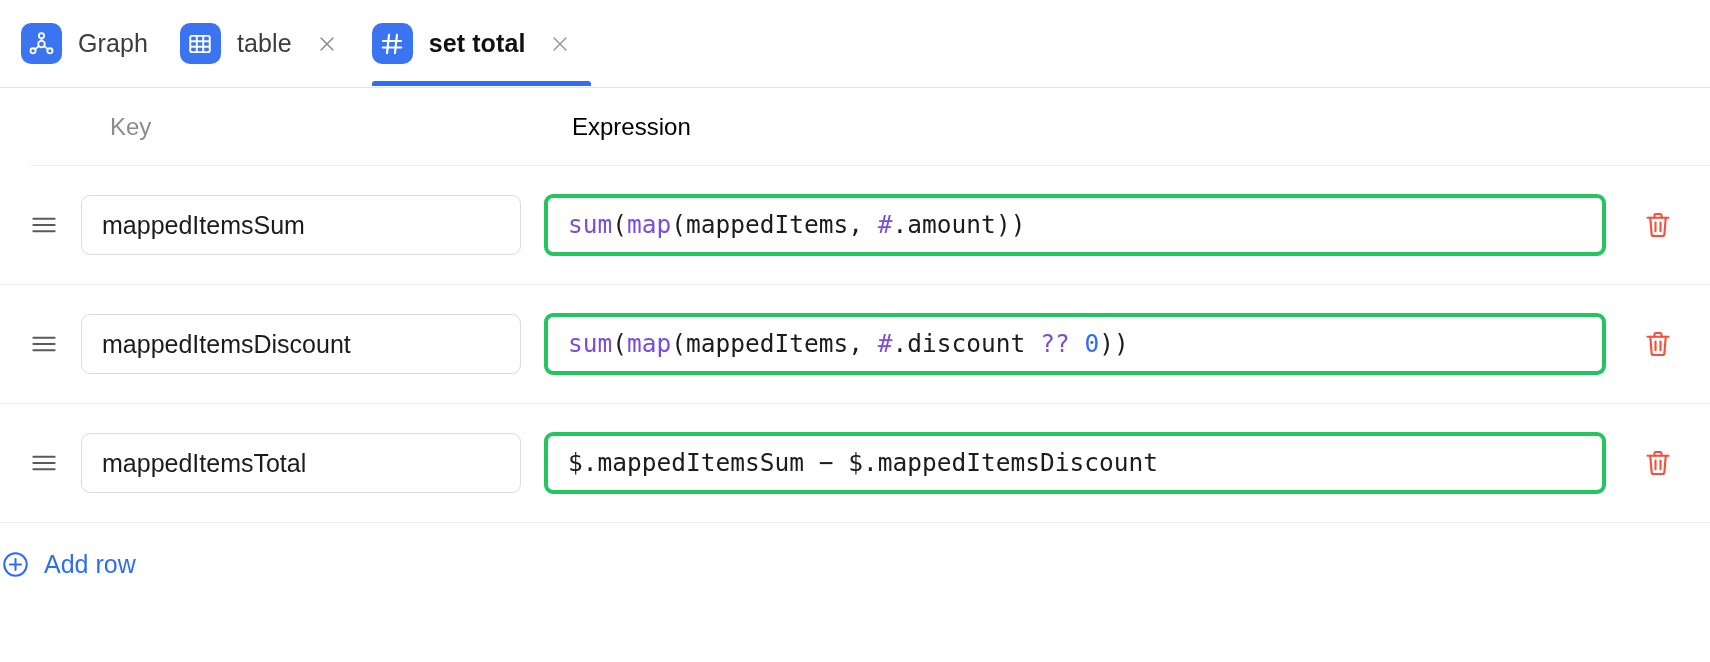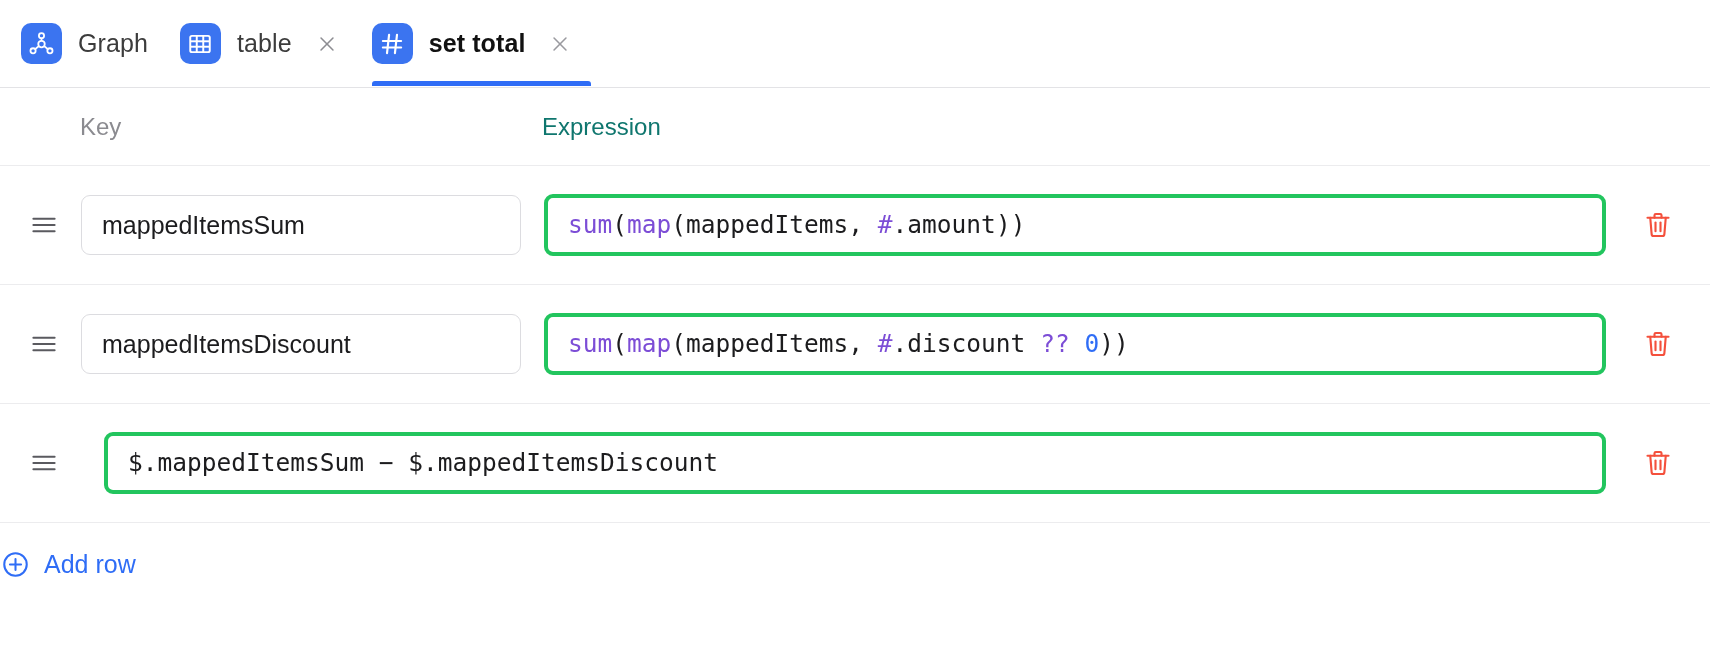--- a/index.html
+++ b/index.html
@@ -63,30 +63,31 @@
     border-radius: 3px 3px 0 0;
   }
   .tab-gap { width: 14px; }
 
   
   .colhead {
     display: flex;
     align-items: center;
     height: 78px;
     border-bottom: 1px solid #ececee;
+    margin-left: 30px;
   }
   .colhead .c-key {
     width: 520px;
     padding-left: 80px;
     font-size: 24px;
     color: #8b8b90;
   }
   .colhead .c-expr {
     font-size: 24px;
-    color: #0f766e;
+    color: #000000;
     padding-left: 22px;
   }
 
   
   .row {
     display: flex;
     align-items: center;
     height: 119px;
     border-bottom: 1px solid #ececee;
     padding-left: 24px;
@@ -281,20 +282,21 @@
       </span>
     </div>
     <div class="row">
       <span class="drag-handle">
         <svg width="30" height="30" viewBox="0 0 24 24" stroke="#5a5a5f" stroke-width="1.6" stroke-linecap="round">
           <line x1="3.5" y1="7" x2="20.5" y2="7"></line>
           <line x1="3.5" y1="12" x2="20.5" y2="12"></line>
           <line x1="3.5" y1="17" x2="20.5" y2="17"></line>
         </svg>
       </span>
+      <input class="key-input" type="text" value="mappedItemsTotal" style="">
       <div class="expr-wrap">
         <span class="expr-code"><span class="tok-plain">$.mappedItemsSum − $.mappedItemsDiscount</span></span>
       </div>
       <span class="del-btn">
         <svg width="30" height="30" viewBox="0 0 24 24" fill="none" stroke="#f4503c" stroke-width="1.7" stroke-linecap="round">
           <line x1="3.6" y1="6.2" x2="20.4" y2="6.2"></line>
           <path d="M9.2 6.2V4.2a1 1 0 0 1 1-1h3.6a1 1 0 0 1 1 1v2"></path>
           <path d="M5.8 6.2l1.1 13.1a1.6 1.6 0 0 0 1.6 1.5h7a1.6 1.6 0 0 0 1.6-1.5l1.1-13.1"></path>
           <line x1="10" y1="10" x2="10" y2="17"></line>
           <line x1="14" y1="10" x2="14" y2="17"></line>

